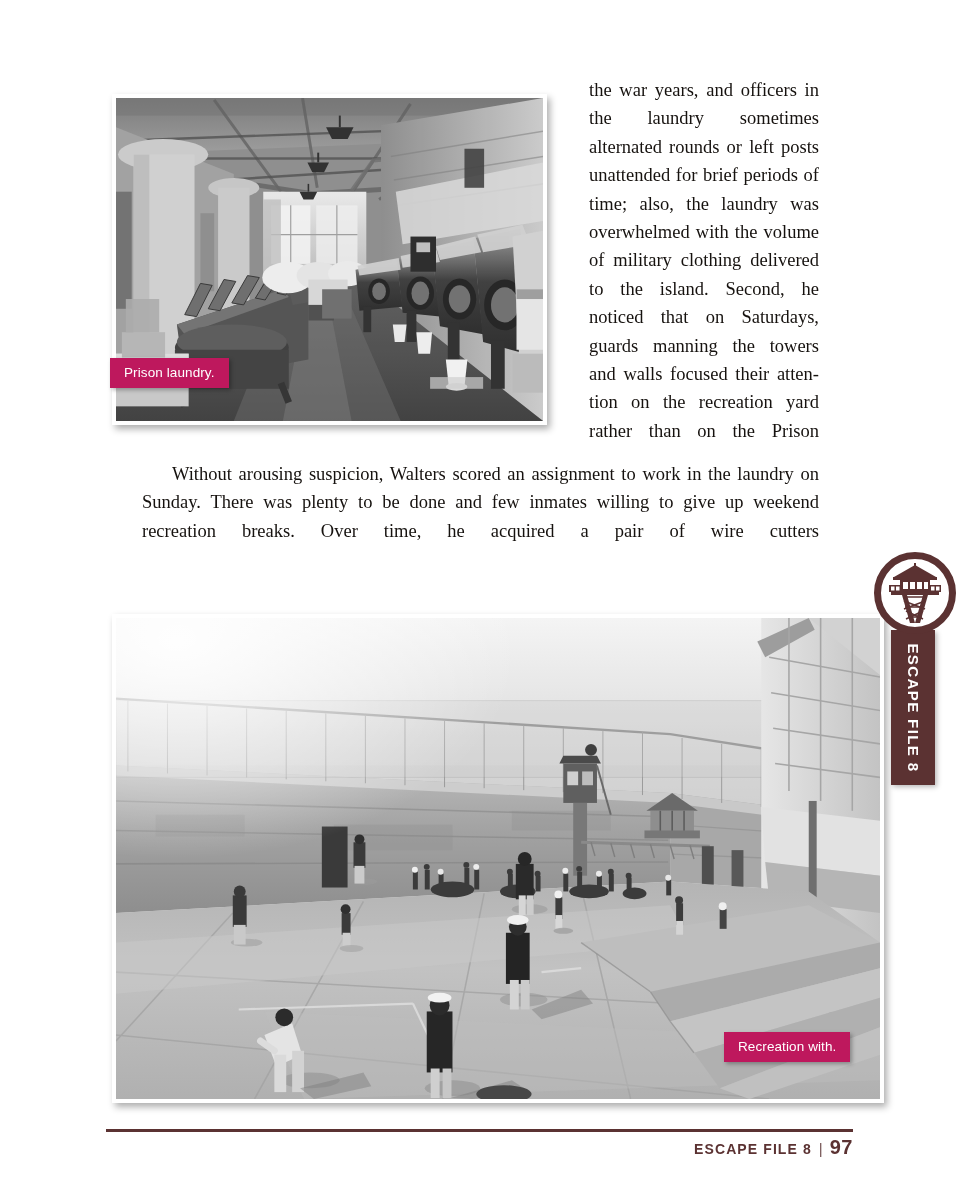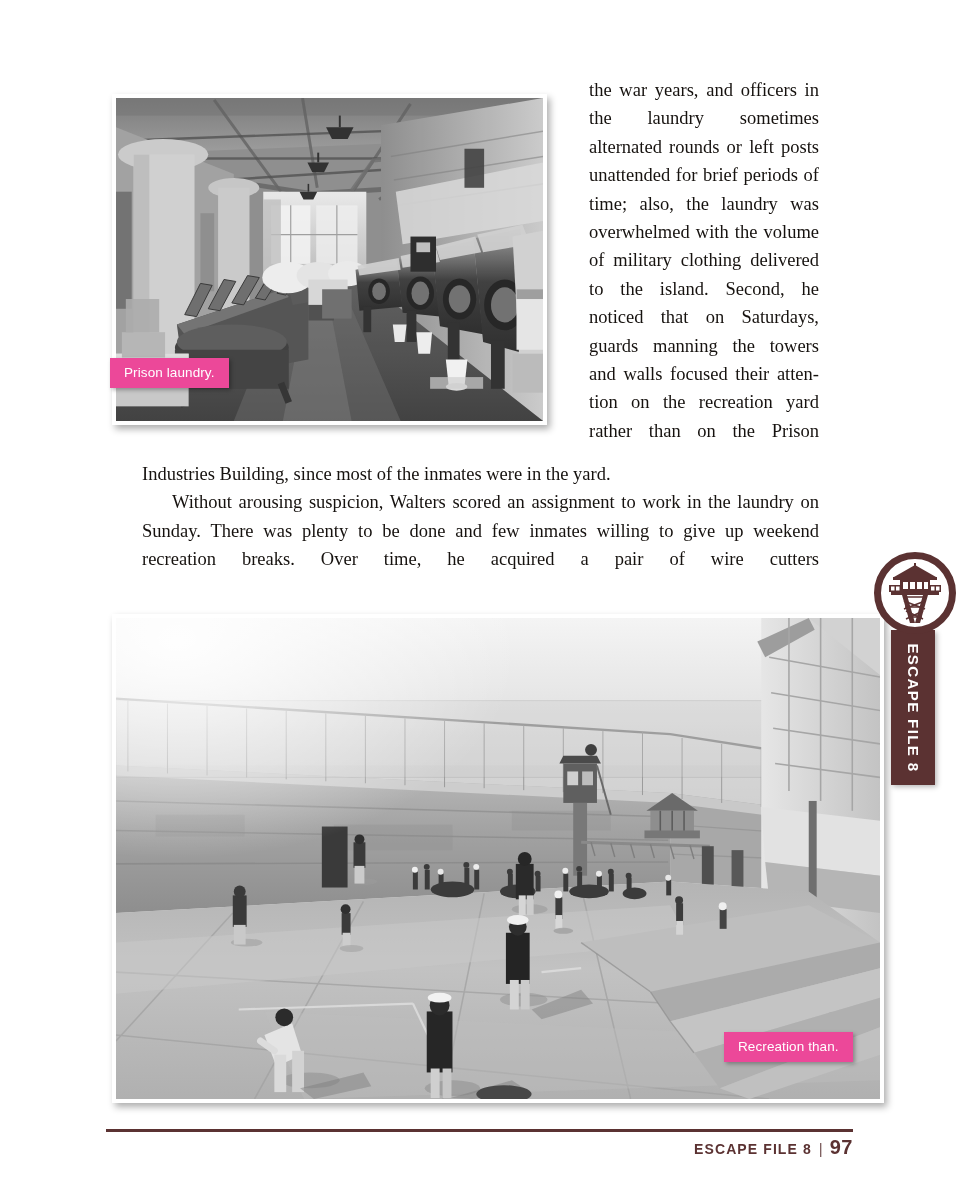--- a/index.html
+++ b/index.html
@@ -50,21 +50,21 @@
   #photo-yard {
     left: 112px;
     top: 614px;
     width: 772px;
     height: 489px;
   }
 
   
   .caption {
     position: absolute;
-    background: #ec4899;
+    background: #be185d;
     color: #ffffff;
     font-family: "Liberation Sans", "DejaVu Sans", sans-serif;
     font-size: 13.5px;
     letter-spacing: 0.1px;
     padding: 7px 14px 8px 14px;
     white-space: nowrap;
     box-shadow: 2px 2px 4px rgba(0,0,0,0.30);
     z-index: 14;
   }
   #caption-laundry { left: 110px; top: 358px; }
@@ -364,21 +364,20 @@
         <rect width="435" height="331" fill="#ffffff" opacity="0.04"></rect>
       </svg>
     </div>
   </div>
 
   <div class="caption" id="caption-laundry">Prison laundry.</div>
 
   <div id="text-column">the war years, and officers in the laundry sometimes alternated rounds or left posts unattended for brief periods of time; also, the laundry was overwhelmed with the volume of military clothing delivered to the island. Second, he noticed that on Saturdays, guards manning the towers and walls focused their atten-tion on the recreation yard rather than on the Prison</div>
 
   <div id="body-text">
-    <p>Industries Building, since most of the inmates were in the yard.</p>
     <p class="indent">Without arousing suspicion, Walters scored an assignment to work in the laundry on Sunday. There was plenty to be done and few inmates willing to give up weekend recreation breaks. Over time, he acquired a pair of wire cutters</p>
   </div>
 
   <div class="photo-frame" id="photo-yard">
     <div class="photo-inner">
       <svg viewBox="0 0 772 489" preserveAspectRatio="none" width="100%" height="100%">
         <defs>
           <linearGradient id="sky" x1="0" y1="0" x2="0" y2="1">
             <stop offset="0%" stop-color="#f4f4f4"></stop>
             <stop offset="60%" stop-color="#d9d9d9"></stop>
@@ -663,21 +662,21 @@
           <polygon points="186,478 250,462 258,476 200,489"></polygon>
         </g>
 
         <ellipse cx="392" cy="484" rx="28" ry="9" fill="#474747"></ellipse>
 
         <rect width="772" height="489" fill="url(#sunGlow)"></rect>
       </svg>
     </div>
   </div>
 
-  <div class="caption" id="caption-yard">Recreation than.</div>
+  <div class="caption" id="caption-yard">Recreation with.</div>
 
   <div id="side-tab">
     <span id="side-tab-label">ESCAPE FILE 8</span>
   </div>
 
   <div id="tab-badge">
     <svg width="56" height="60" viewBox="0 0 56 60">
       <g fill="#5b3232">
 
         <polygon points="28,2 49,14 7,14"></polygon>

